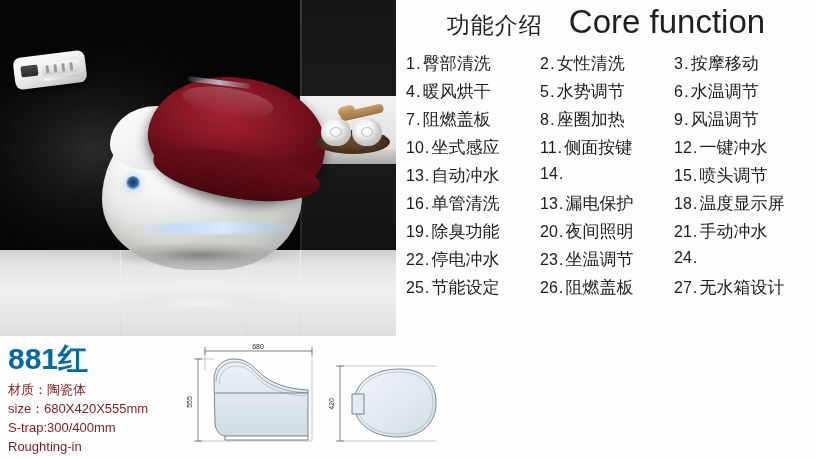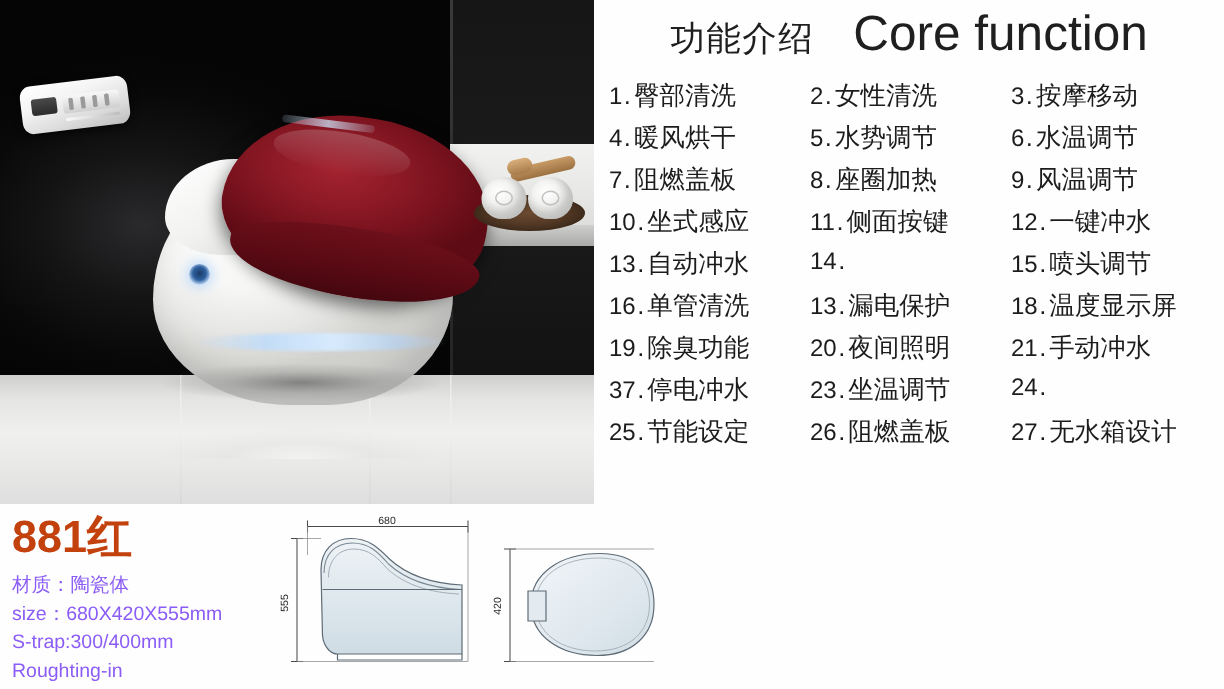--- a/index.html
+++ b/index.html
@@ -195,26 +195,26 @@
   }
   .feature .num{ font-size:16px; margin-right:1px; }
   .feature .dot{ margin-right:2px; }
   .feature .lbl{ font-size:17px; }
 
   
   #spec-block{
     position:absolute; left:8px; top:343px; width:190px;
   }
   #model-name{
-    font-size:30px; font-weight:700; color:#c2410c; letter-spacing:0px;
+    font-size:30px; font-weight:700; color:#0369a1; letter-spacing:0px;
     line-height:1.05;
   }
   #spec-lines{ margin-top:5px; }
   .spec-line{
-    font-size:13px; color:#8b5cf6; line-height:1.48; white-space:nowrap;
+    font-size:13px; color:#7f1d1d; line-height:1.48; white-space:nowrap;
   }
 
   
   #drawings{
     position:absolute; left:168px; top:340px; width:280px; height:119px;
   }
 </style>
 </head>
 <body>
 
@@ -371,21 +371,21 @@
         <span class="num">20</span>
         <span class="dot">.</span>
         <span class="lbl">夜间照明</span>
       </div>
       <div class="feature">
         <span class="num">21</span>
         <span class="dot">.</span>
         <span class="lbl">手动冲水</span>
       </div>
       <div class="feature">
-        <span class="num">37</span>
+        <span class="num">22</span>
         <span class="dot">.</span>
         <span class="lbl">停电冲水</span>
       </div>
       <div class="feature">
         <span class="num">23</span>
         <span class="dot">.</span>
         <span class="lbl">坐温调节</span>
       </div>
       <div class="feature">
         <span class="num">24</span>

